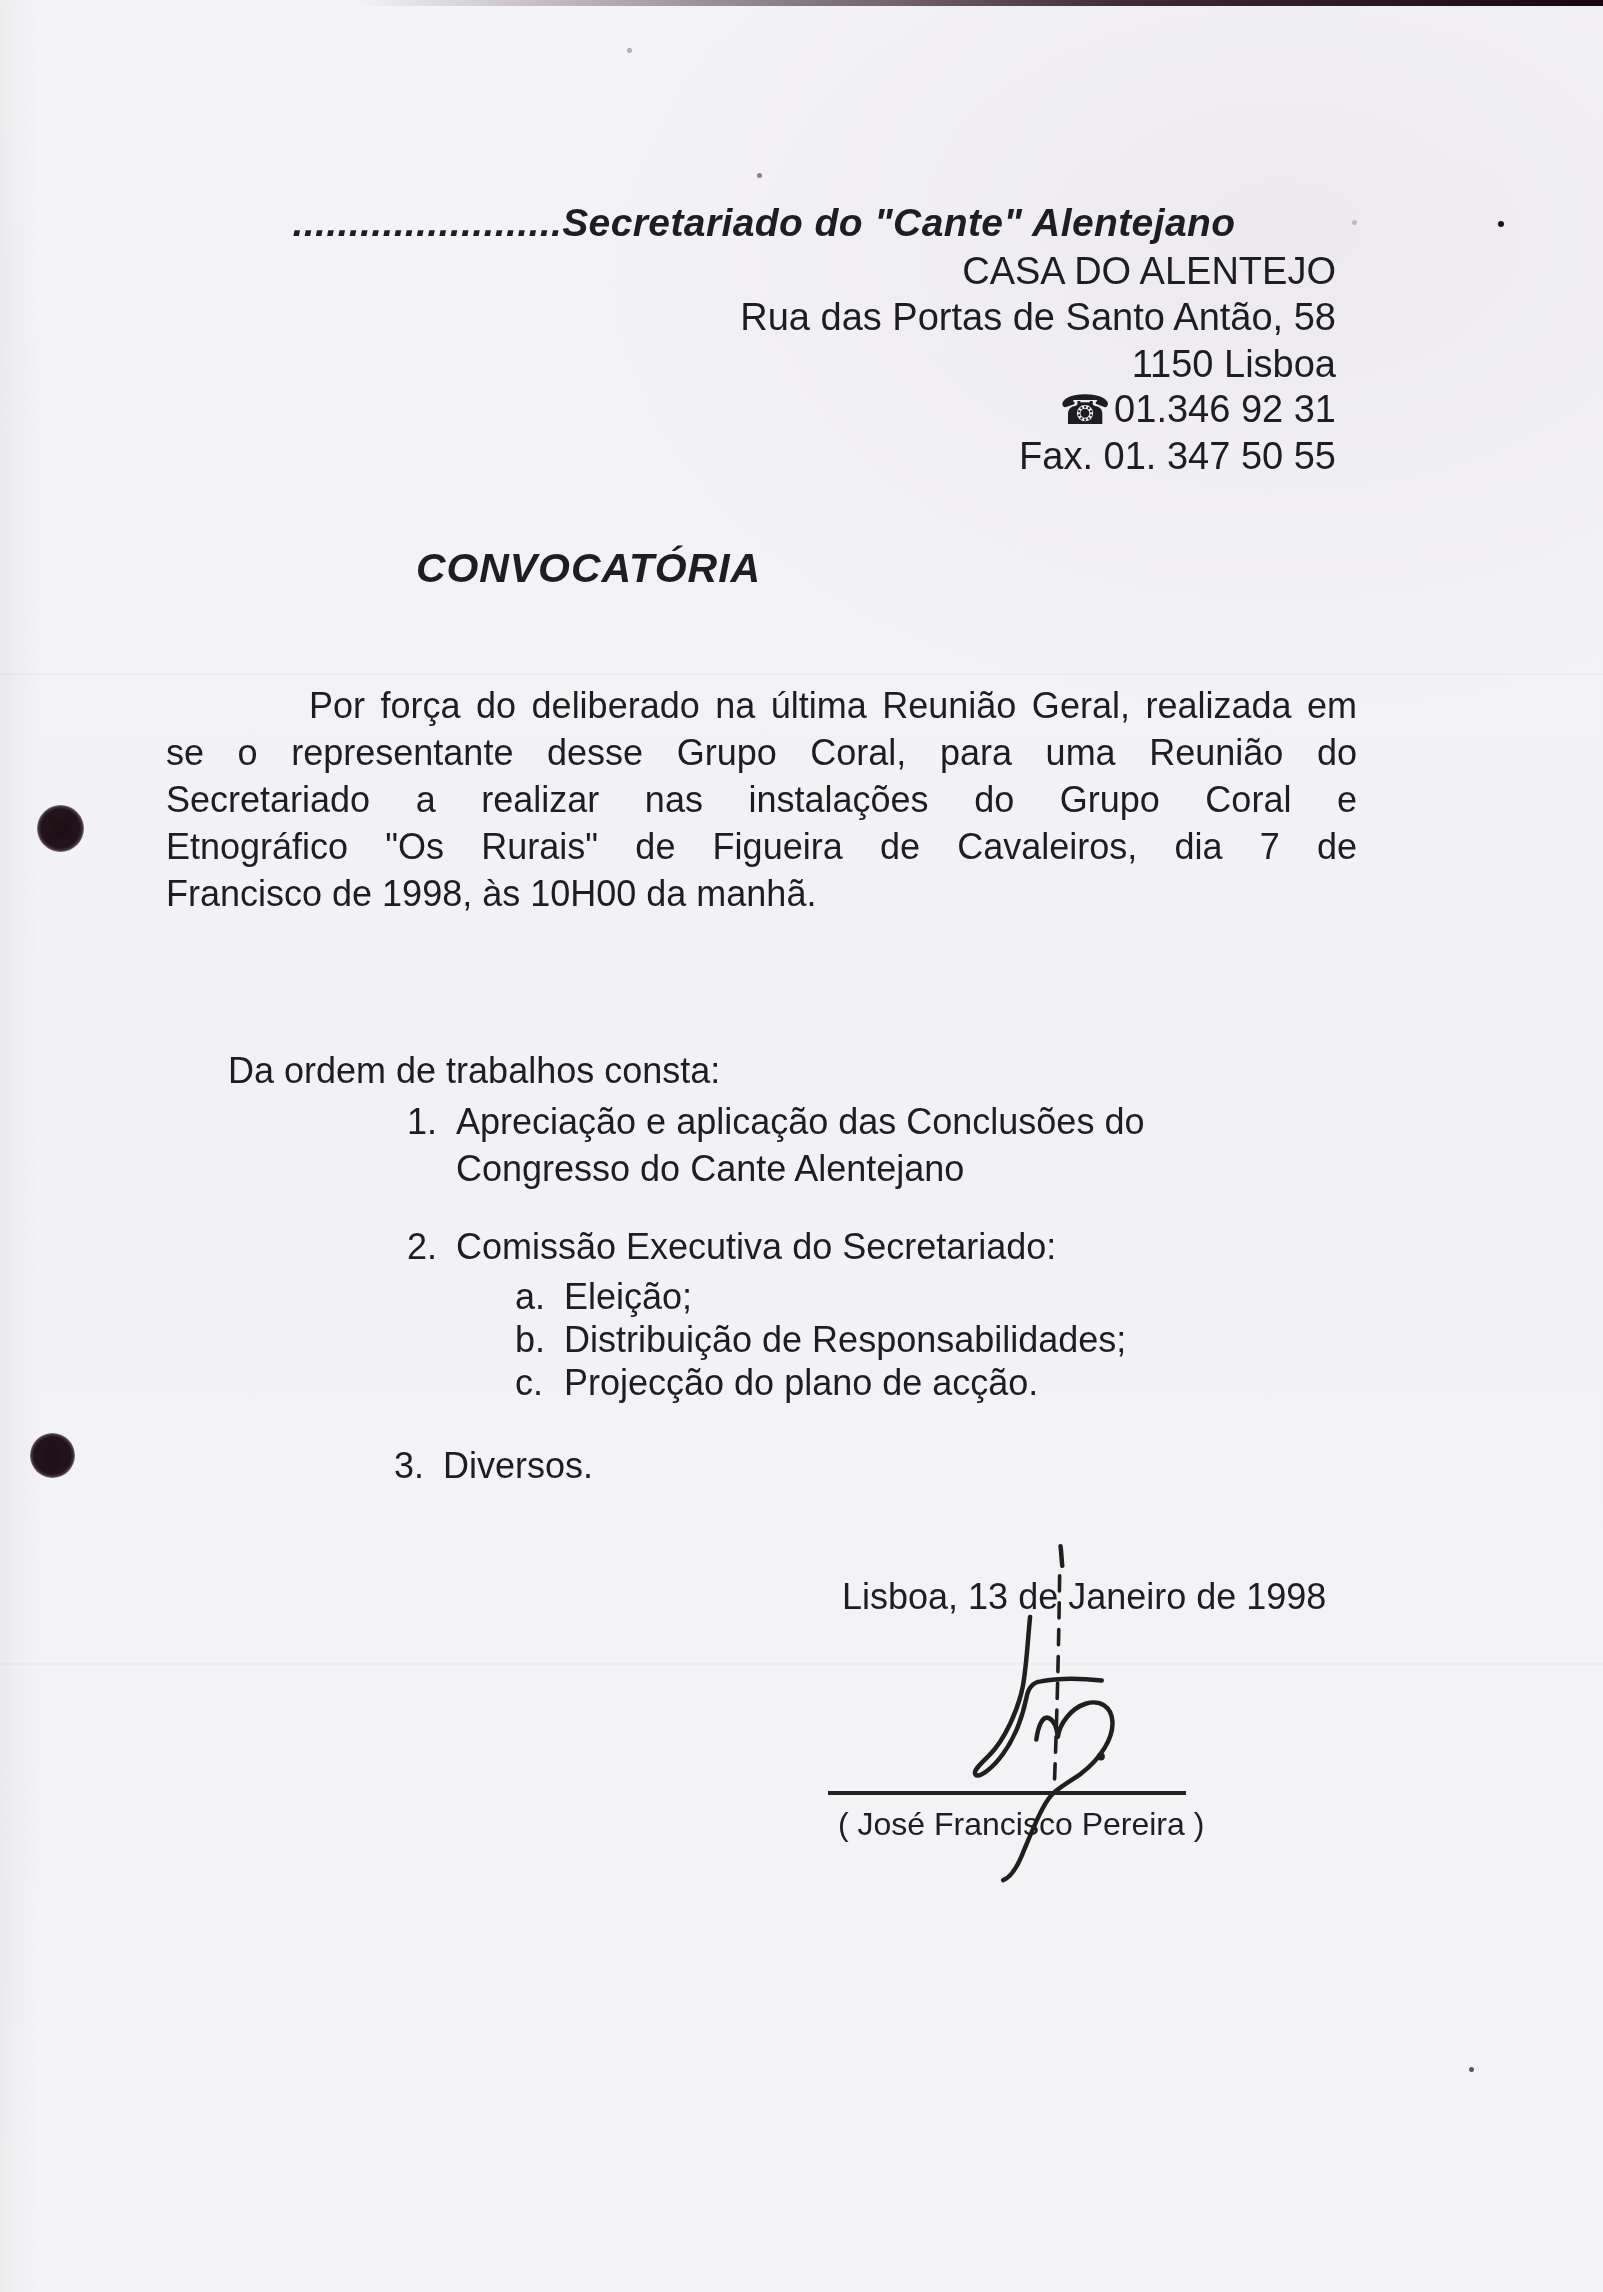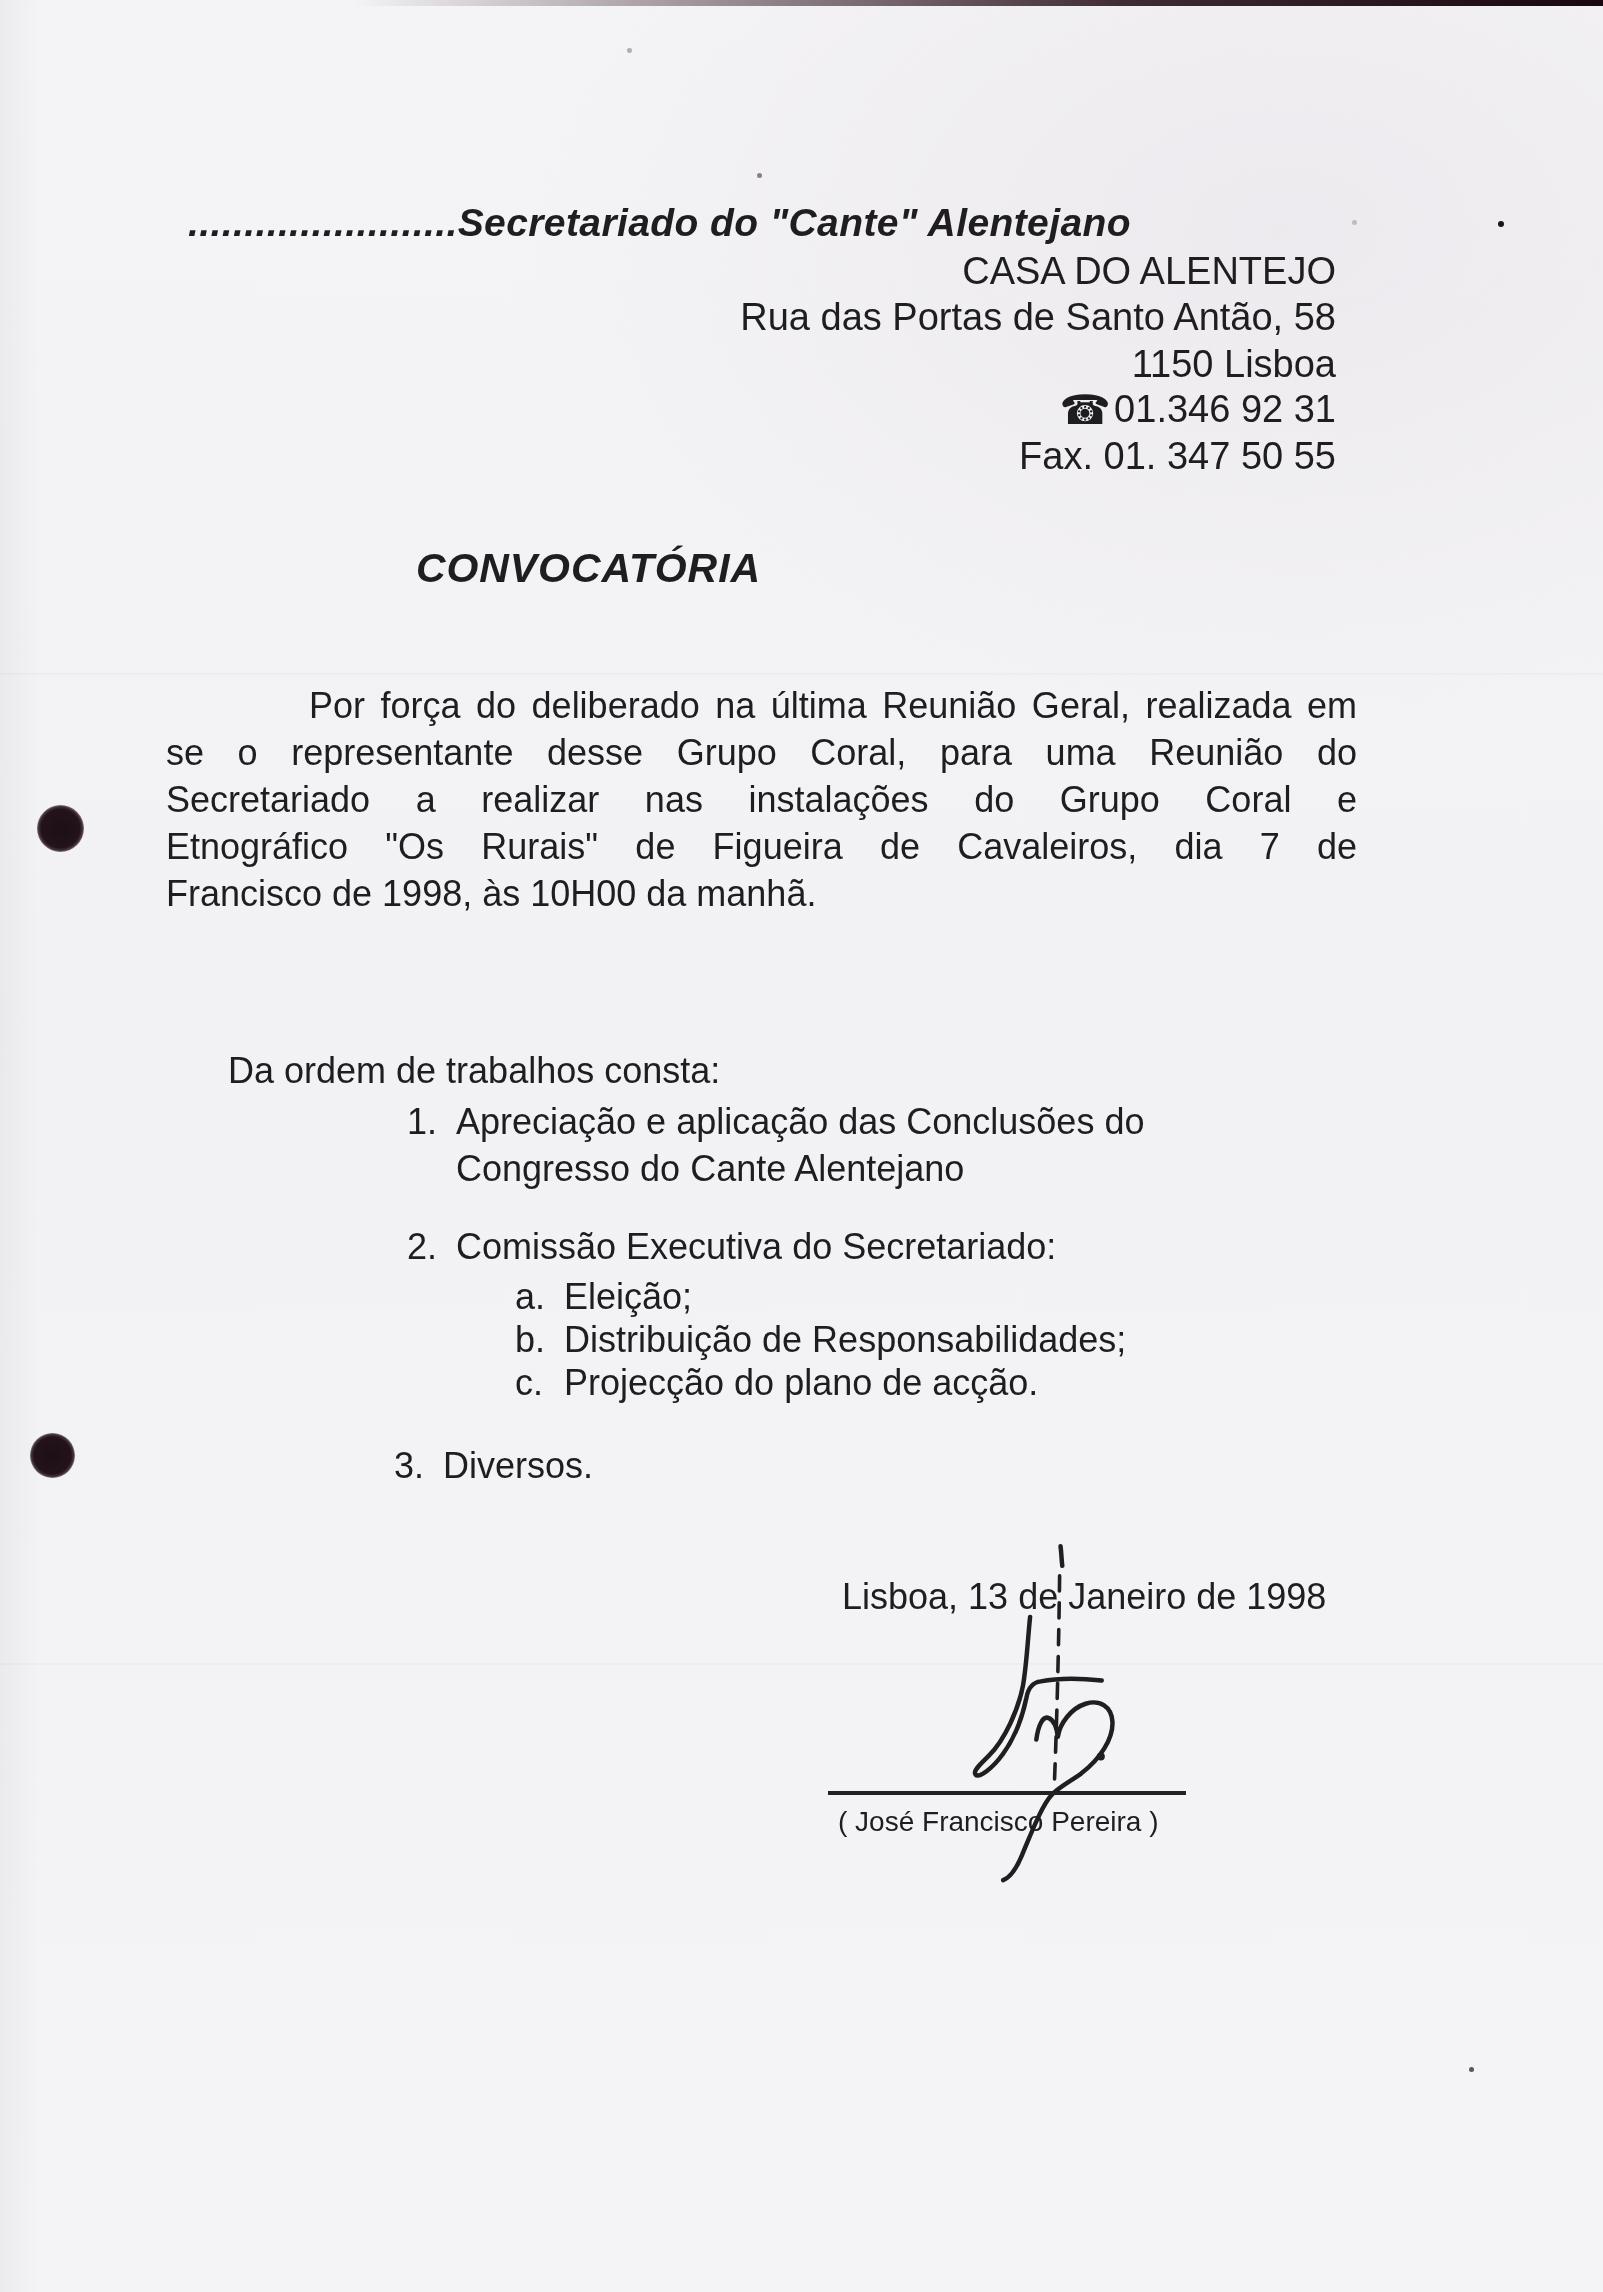--- a/index.html
+++ b/index.html
@@ -24,21 +24,21 @@
   .hole{
     position:absolute;border-radius:50%;
     background:radial-gradient(circle, #1d0f15 0%, #23121a 58%, rgba(35,18,26,0.85) 66%, rgba(35,18,26,0) 78%);
   }
   .speck{position:absolute;border-radius:50%;background:#1a1418;}
   .crease{position:absolute;left:0;right:0;height:1.8px;background:rgba(60,50,60,0.03);}
 
   .letterhead-line{
     position:absolute;top:202px;left:188px;width:1152px;
     font-size:39px;line-height:1.1;font-weight:bold;font-style:italic;
-    text-align:left;white-space:nowrap;letter-spacing:0.4px;
+    text-align:center;white-space:nowrap;letter-spacing:0.4px;
   }
   .addr{
     position:absolute;right:268px;text-align:right;white-space:nowrap;
     font-size:38px;line-height:1.1;
   }
   .phone-glyph{font-size:41px;vertical-align:-1.8px;margin-right:3.6px;}
 
   .doc-title{
     position:absolute;top:545px;left:0;width:1177px;text-align:center;
     font-size:41px;font-weight:bold;font-style:italic;letter-spacing:0.9px;
@@ -55,21 +55,21 @@
   .agenda-intro{position:absolute;top:1050px;left:228px;font-size:36px;white-space:nowrap;}
 
   .agenda-item{position:absolute;display:flex;font-size:36px;line-height:47px;}
   .agenda-item .num{width:49px;flex:none;}
   .agenda-sub{position:absolute;display:flex;font-size:36px;line-height:43px;}
   .agenda-sub .num{width:49px;flex:none;}
   .nowrap{white-space:nowrap;}
 
   .date-line{position:absolute;top:1576px;left:842px;font-size:36px;white-space:nowrap;}
   .sig-rule{position:absolute;top:1791px;left:828px;width:358px;height:3.6px;background:#232122;}
-  .signer{position:absolute;top:1806px;left:838px;font-size:28px;white-space:nowrap;}
+  .signer{position:absolute;top:1806px;left:838px;font-size:32px;white-space:nowrap;}
   .sig-svg{position:absolute;left:842px;top:1522px;}
 </style>
 </head>
 <body>
 
 <div class="page">
 
   <div class="scan-edge"></div>
 
   <div class="hole" style="left:37px;top:805px;width:47px;height:47px;"></div>

